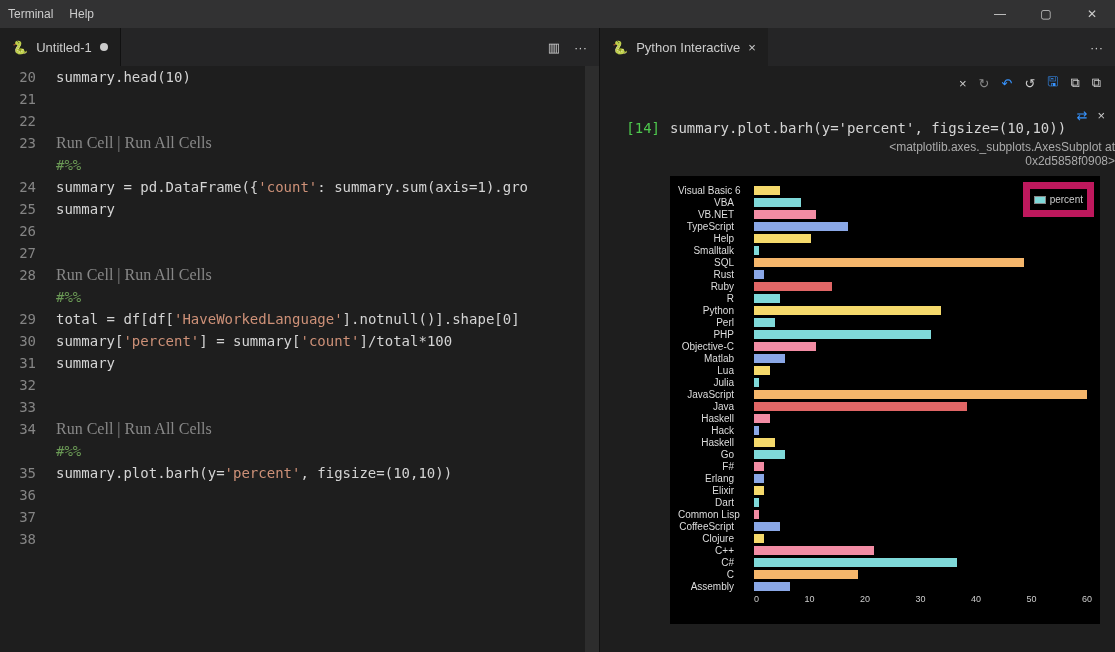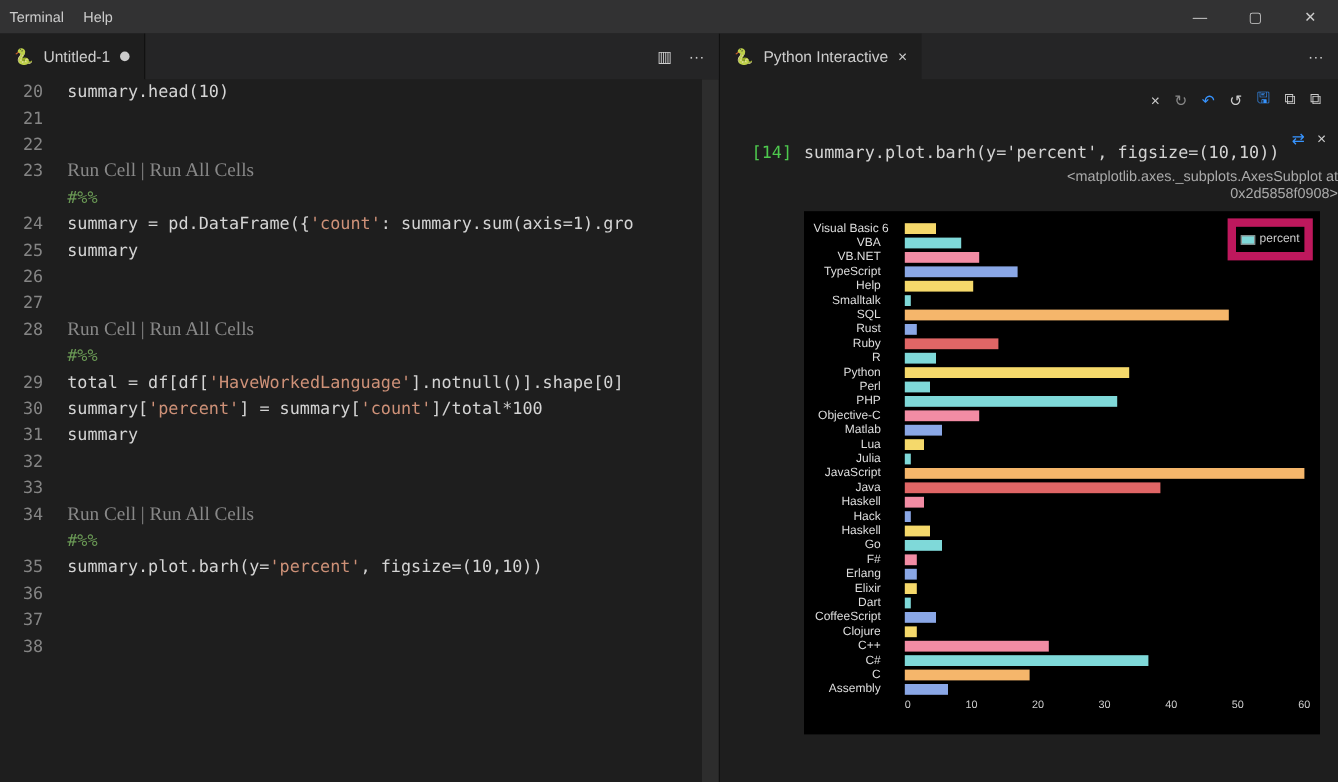--- a/index.html
+++ b/index.html
@@ -386,20 +386,26 @@
                 <div class="bar" style="width: 3.07692%; background: rgb(245, 217, 107);"></div>
               </div>
             </div>
             <div class="bar-row">
               <div class="bar-label">Dart</div>
               <div class="bar-track">
                 <div class="bar" style="width: 1.53846%; background: rgb(127, 217, 217);"></div>
               </div>
             </div>
             <div class="bar-row">
+              <div class="bar-label">Common Lisp</div>
+              <div class="bar-track">
+                <div class="bar" style="width: 1.53846%; background: rgb(242, 140, 164);"></div>
+              </div>
+            </div>
+            <div class="bar-row">
               <div class="bar-label">CoffeeScript</div>
               <div class="bar-track">
                 <div class="bar" style="width: 7.69231%; background: rgb(138, 167, 230);"></div>
               </div>
             </div>
             <div class="bar-row">
               <div class="bar-label">Clojure</div>
               <div class="bar-track">
                 <div class="bar" style="width: 3.07692%; background: rgb(245, 217, 107);"></div>
               </div>

